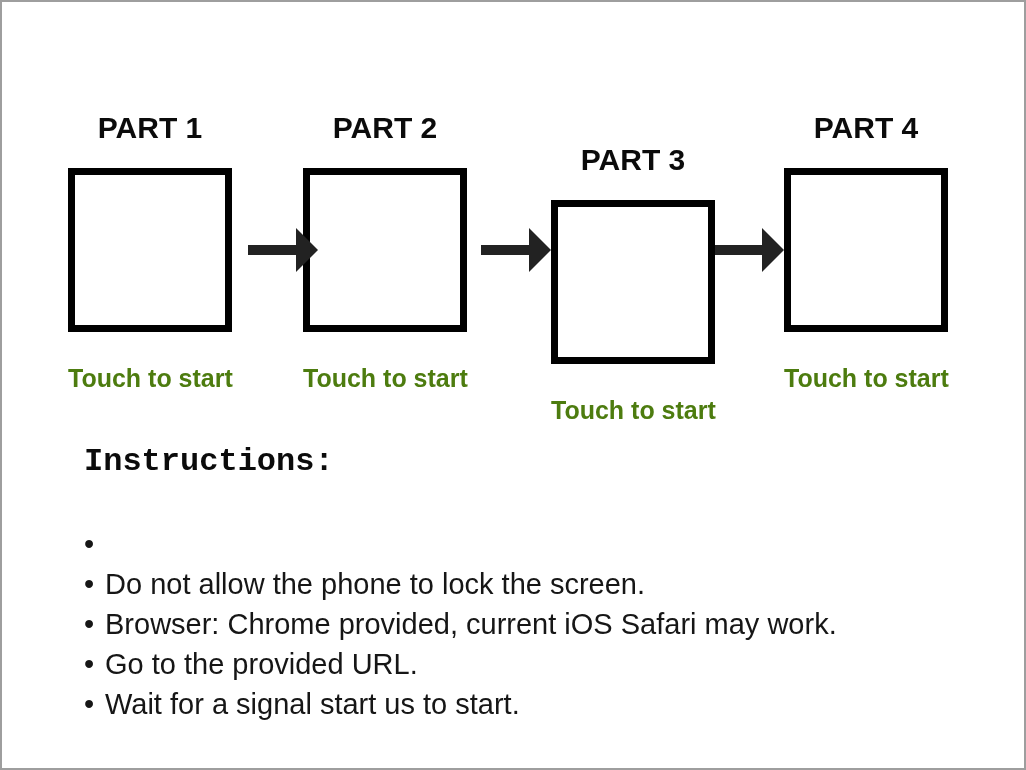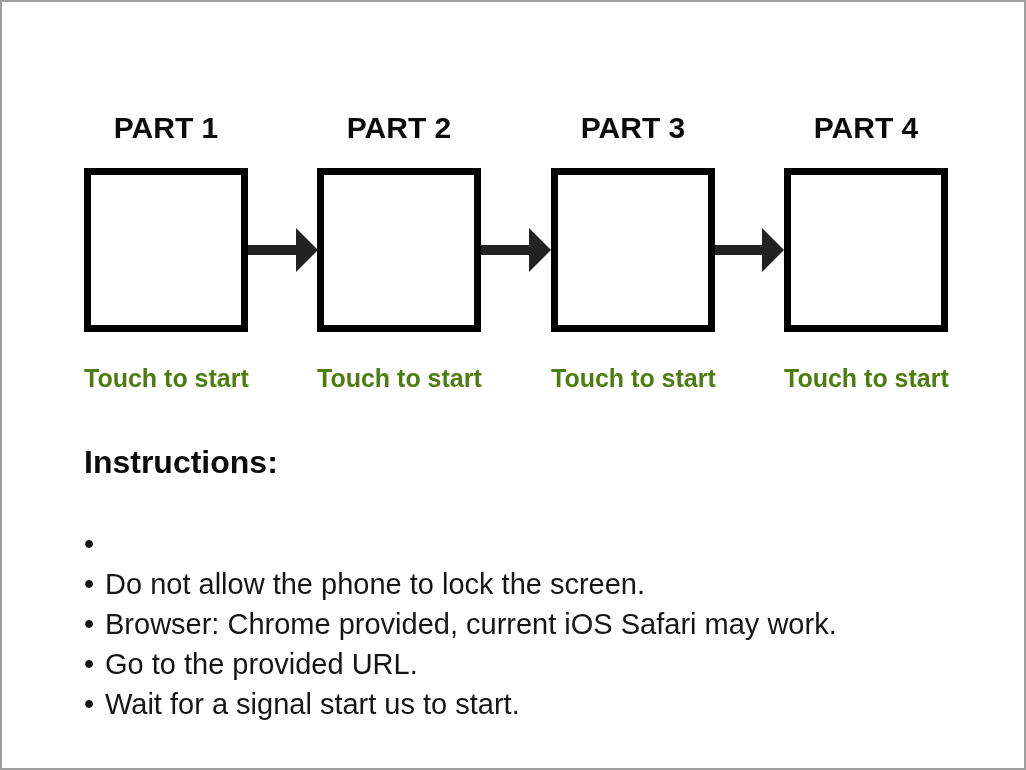--- a/index.html
+++ b/index.html
@@ -38,23 +38,23 @@
     box-sizing: content-box;
   }
   .part-caption {
     margin-top: 30px;
     font-size: 25px;
     font-weight: 600;
     line-height: 32px;
     color: #4d7c0f;
     white-space: nowrap;
   }
-  .p1 { left: 82px; }
-  .p2 { left: 315px; }
-  .p3 { left: 549px; }
+  .p1 { left: 66px; }
+  .p2 { left: 301px; }
+  .p3 { left: 549px; margin-top: 32px; }
   .p4 { left: 782px; }
 
   .arrow {
     position: absolute;
     top: 226px;
     height: 44px;
   }
   .a1 { left: 246px; width: 70px; }
   .a2 { left: 479px; width: 70px; }
   .a3 { left: 713px; width: 69px; }
@@ -79,20 +79,21 @@
     left: 82px;
     top: 440px;
     right: 40px;
   }
   .instructions h2 {
     margin: 0;
     font-size: 32px;
     line-height: 40px;
     font-weight: bold;
     color: #0b0b0b;
+    font-family: Liberation Mono, monospace;
   }
   .instructions ul {
     margin: 42px 0 0 0;
     padding: 0;
     list-style: none;
   }
   .instructions li {
     display: flex;
     font-size: 29px;
     line-height: 40px;

